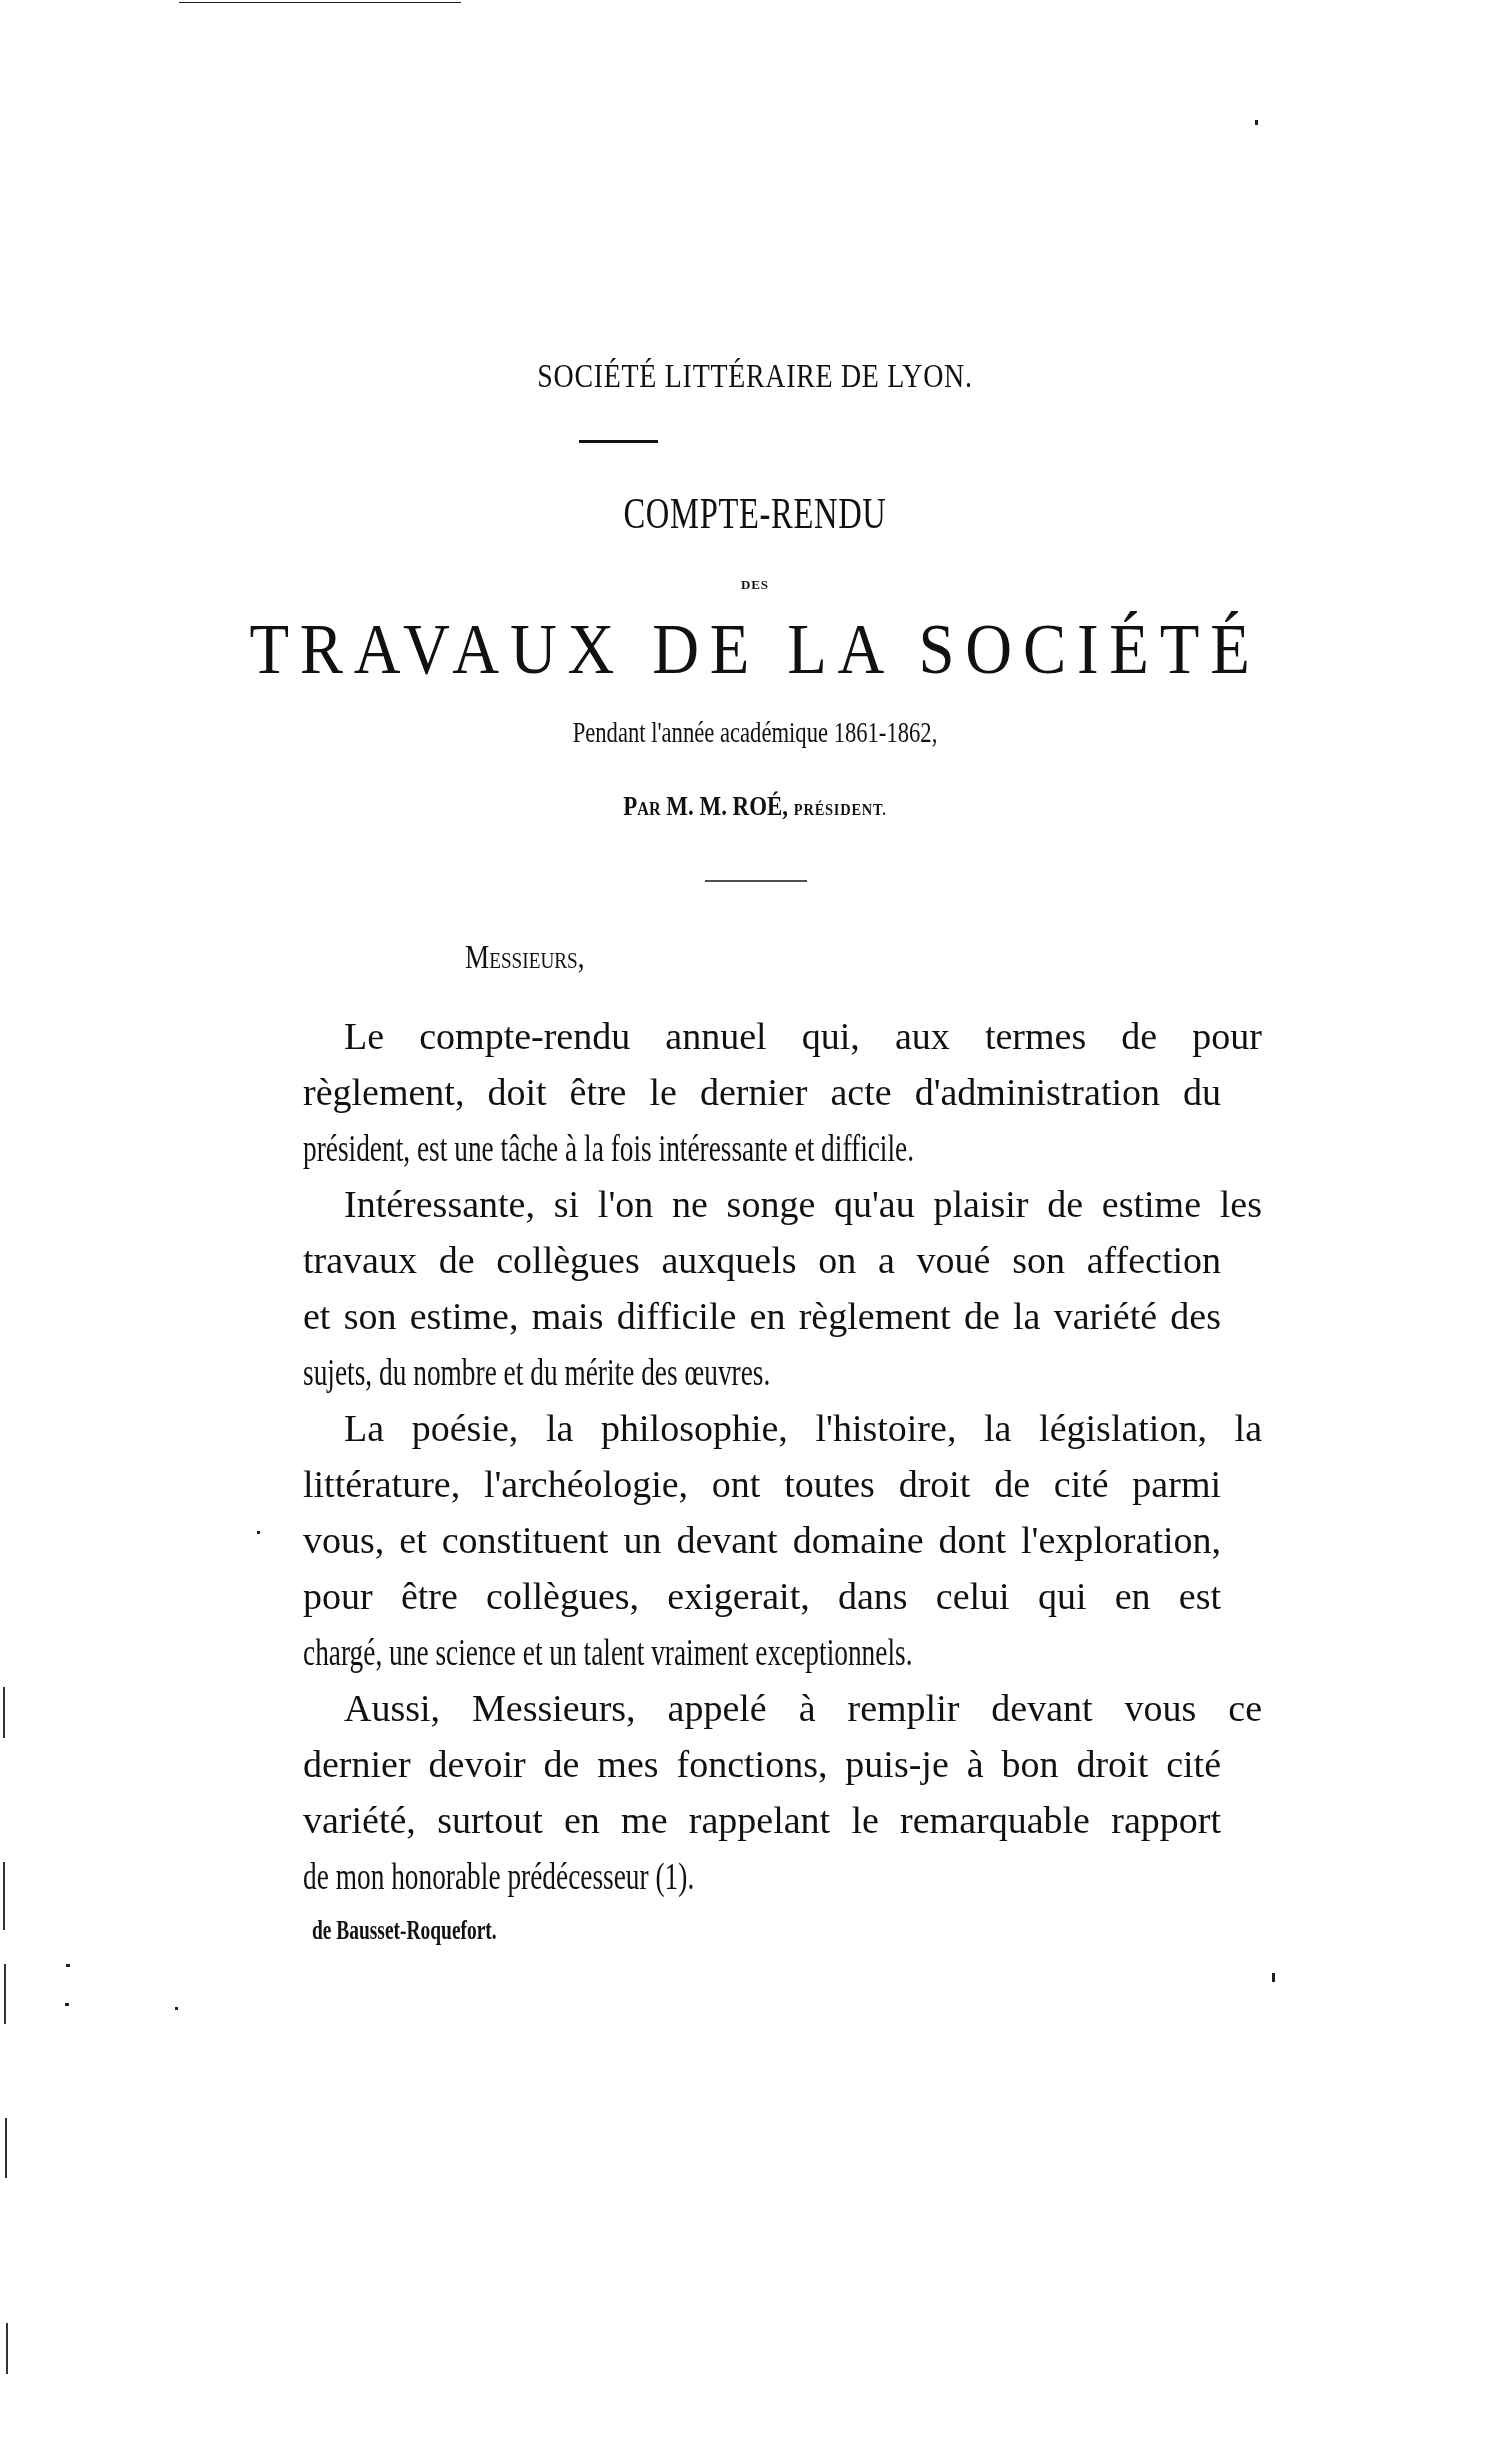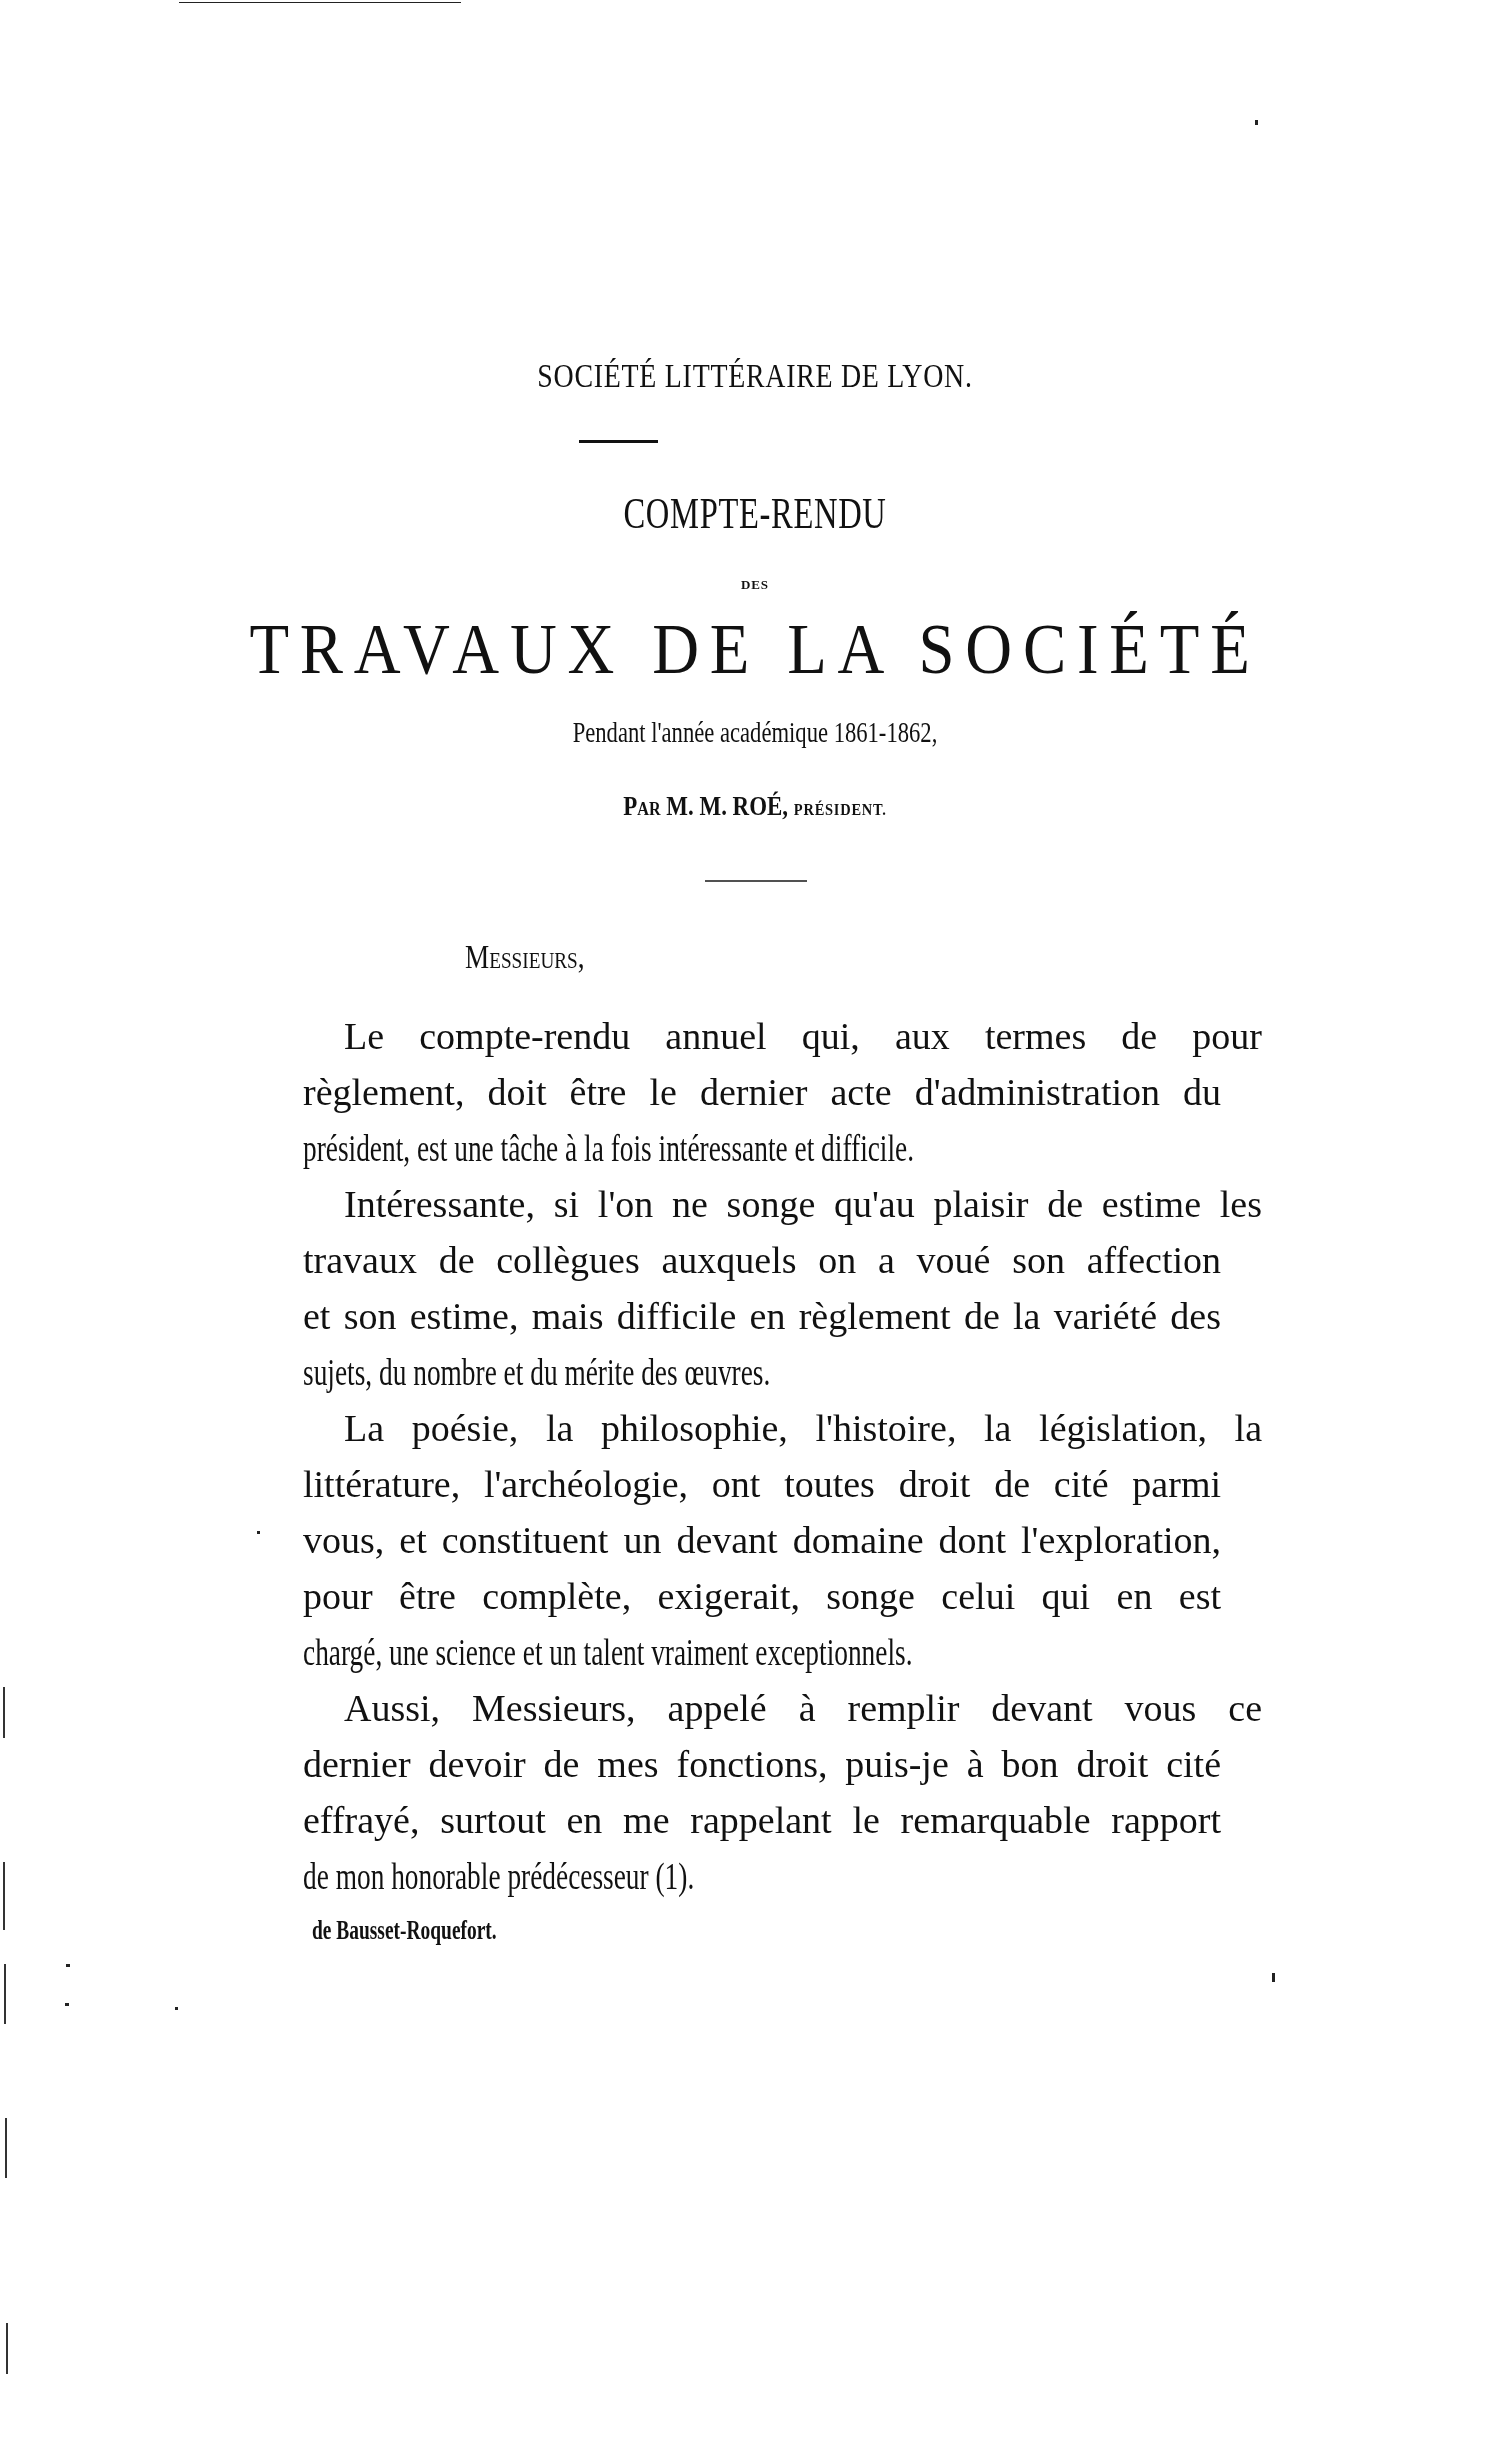--- a/index.html
+++ b/index.html
@@ -70,27 +70,27 @@
     <div class="para">
       <div class="line" style="padding-left: 41px; display: block; width: 918px; transform: scaleX(1);">Intéressante, si l'on ne songe qu'au plaisir de estime les</div>
       <div class="line" style="display: block; width: 918px; transform: scaleX(1);">travaux de collègues auxquels on a voué son affection</div>
       <div class="line" style="display: block; width: 918px; transform: scaleX(1);">et son estime, mais difficile en règlement de la variété des</div>
       <div class="line l" style="display: block; width: 1281px; transform: scaleX(0.72);">sujets, du nombre et du mérite des œuvres.</div>
     </div>
     <div class="para">
       <div class="line" style="padding-left: 41px; display: block; width: 918px; transform: scaleX(1);">La poésie, la philosophie, l'histoire, la législation, la</div>
       <div class="line" style="display: block; width: 918px; transform: scaleX(1);">littérature, l'archéologie, ont toutes droit de cité parmi</div>
       <div class="line" style="display: block; width: 918px; transform: scaleX(1);">vous, et constituent un devant domaine dont l'exploration,</div>
-      <div class="line" style="display: block; width: 918px; transform: scaleX(1);">pour être complète, exigerait, songe celui qui en est</div>
+      <div class="line" style="display: block; width: 918px; transform: scaleX(1);">pour être collègues, exigerait, dans celui qui en est</div>
       <div class="line l" style="display: block; width: 1281px; transform: scaleX(0.72);">chargé, une science et un talent vraiment exceptionnels.</div>
     </div>
     <div class="para">
       <div class="line" style="padding-left: 41px; display: block; width: 918px; transform: scaleX(1);">Aussi, Messieurs, appelé à remplir devant vous ce</div>
       <div class="line" style="display: block; width: 918px; transform: scaleX(1);">dernier devoir de mes fonctions, puis-je à bon droit cité</div>
-      <div class="line" style="display: block; width: 918px; transform: scaleX(1);">effrayé, surtout en me rappelant le remarquable rapport</div>
+      <div class="line" style="display: block; width: 918px; transform: scaleX(1);">variété, surtout en me rappelant le remarquable rapport</div>
       <div class="line l" style="display: block; width: 1281px; transform: scaleX(0.72);">de mon honorable prédécesseur (1).</div>
     </div>
   </div>
 
 <div class="footnote" id="footnote" style="top:1903px;">
     <div class="line l" style="display: block; width: 1196px; transform: scaleX(0.72);">de Bausset-Roquefort.</div>
   </div>
 
 
 </body></html>

